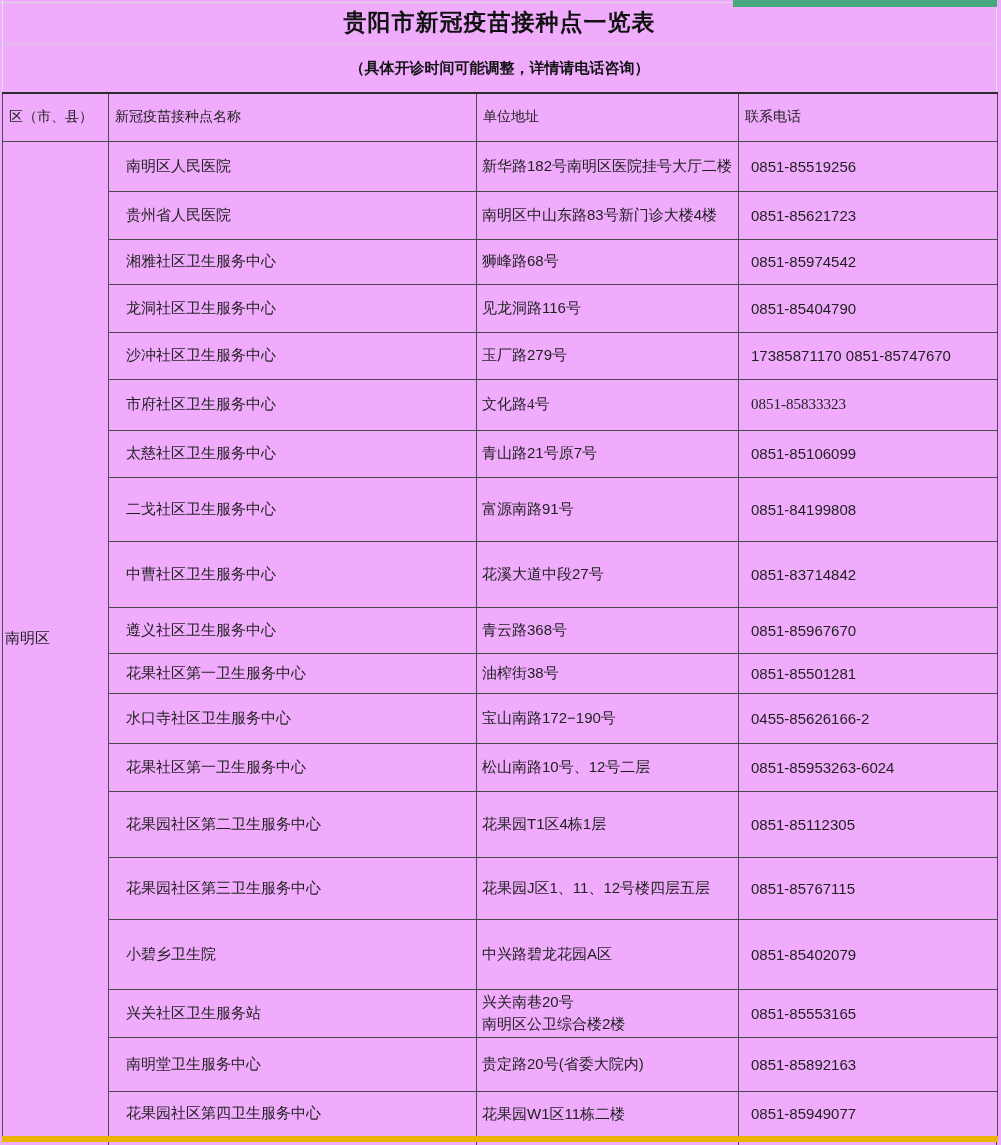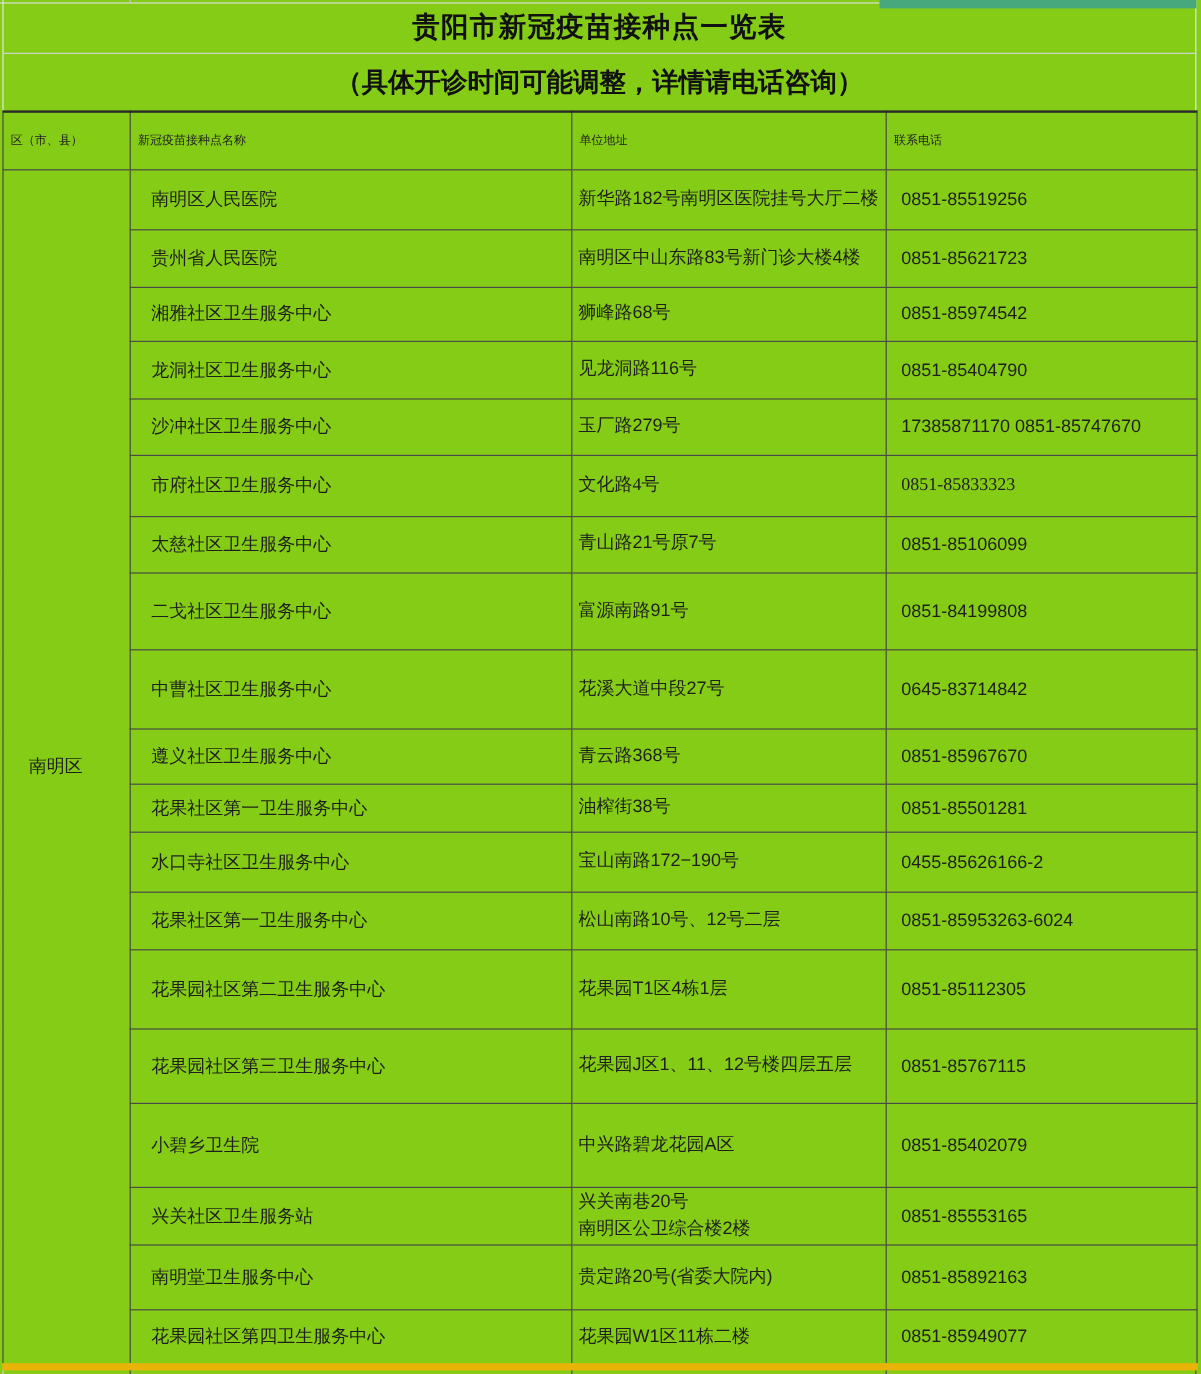--- a/index.html
+++ b/index.html
@@ -1,44 +1,44 @@
 <!DOCTYPE html>
 <html><head>
 <meta charset="utf-8">
 <style>
   html,body{margin:0;padding:0;background:#fff;}
   body{font-family:"Liberation Sans","DejaVu Sans",sans-serif;color:#1c1c1c;}
-  .screen{position:relative;width:1001px;height:1145px;background:#84cc16;overflow:hidden;}
+  .screen{position:relative;width:1001px;height:1145px;background:#f0abfc;overflow:hidden;}
 
   
   .top-hairline{position:absolute;top:2px;left:0;width:733px;height:1px;background:#dcdcdc;}
   .top-tick{position:absolute;top:0;left:108px;width:1px;height:3px;background:#c9c9c9;}
   .green-bar{position:absolute;top:0;left:733px;width:264px;height:7px;background:#47a87e;}
 
   
   .head-box{box-sizing:border-box;margin-left:2px;width:995px;
             border-left:1px solid #e3e3e3;border-right:1px solid #e3e3e3;}
   .title-row{height:44px;display:flex;align-items:center;justify-content:center;}
   .title-row h1{margin:0;font-size:23px;font-weight:bold;letter-spacing:1px;color:#111;}
   .subtitle-row{height:47px;border-top:1px solid #d2d2d2;display:flex;align-items:center;
-                justify-content:center;font-size:22px;font-weight:bold;color:#111;}
+                justify-content:center;font-size:15px;font-weight:bold;color:#111;}
 
   
   table.sites{border-collapse:collapse;table-layout:fixed;width:995px;margin-left:2px;}
   table.sites col.c1{width:106px;}
   table.sites col.c2{width:368px;}
   table.sites col.c3{width:262px;}
   table.sites col.c4{width:259px;}
   table.sites th,table.sites td{border:1px solid #4a4a4a;vertical-align:middle;
       text-align:left;font-weight:normal;overflow:hidden;}
   table.sites thead{border-top:2px solid #2b2b2b;}
   table.sites thead tr{height:48px;}
-  table.sites th{font-size:10px;padding:0 2px 0 6px;color:#222;}
+  table.sites th{font-size:14px;padding:0 2px 0 6px;color:#222;}
   table.sites td{font-size:15px;color:#1f1f1f;}
-  td.c-district{padding-left:21px;border-left:1px solid #cfcfcf;}
+  td.c-district{padding-left:2px;border-left:1px solid #cfcfcf;}
   td.c-name{padding-left:17px;}
   td.c-addr{padding-left:5px;padding-right:0;white-space:pre-line;line-height:1.5;}
   td.c-phone{padding-left:12px;white-space:pre-line;}
 
   tbody tr:nth-child(1){height:50px;}
   tbody tr:nth-child(2){height:48px;}
   tbody tr:nth-child(3){height:45px;}
   tbody tr:nth-child(4){height:48px;}
   tbody tr:nth-child(5){height:47px;}
   tbody tr:nth-child(6){height:51px;font-family:Liberation Serif, serif;}
@@ -130,21 +130,21 @@
         <td class="c-phone">0851-85106099</td>
       </tr>
       <tr>
         <td class="c-name">二戈社区卫生服务中心</td>
         <td class="c-addr">富源南路91号</td>
         <td class="c-phone">0851-84199808</td>
       </tr>
       <tr>
         <td class="c-name">中曹社区卫生服务中心</td>
         <td class="c-addr">花溪大道中段27号</td>
-        <td class="c-phone">0645-83714842</td>
+        <td class="c-phone">0851-83714842</td>
       </tr>
       <tr>
         <td class="c-name">遵义社区卫生服务中心</td>
         <td class="c-addr">青云路368号</td>
         <td class="c-phone">0851-85967670</td>
       </tr>
       <tr>
         <td class="c-name">花果社区第一卫生服务中心</td>
         <td class="c-addr">油榨街38号</td>
         <td class="c-phone">0851-85501281</td>

